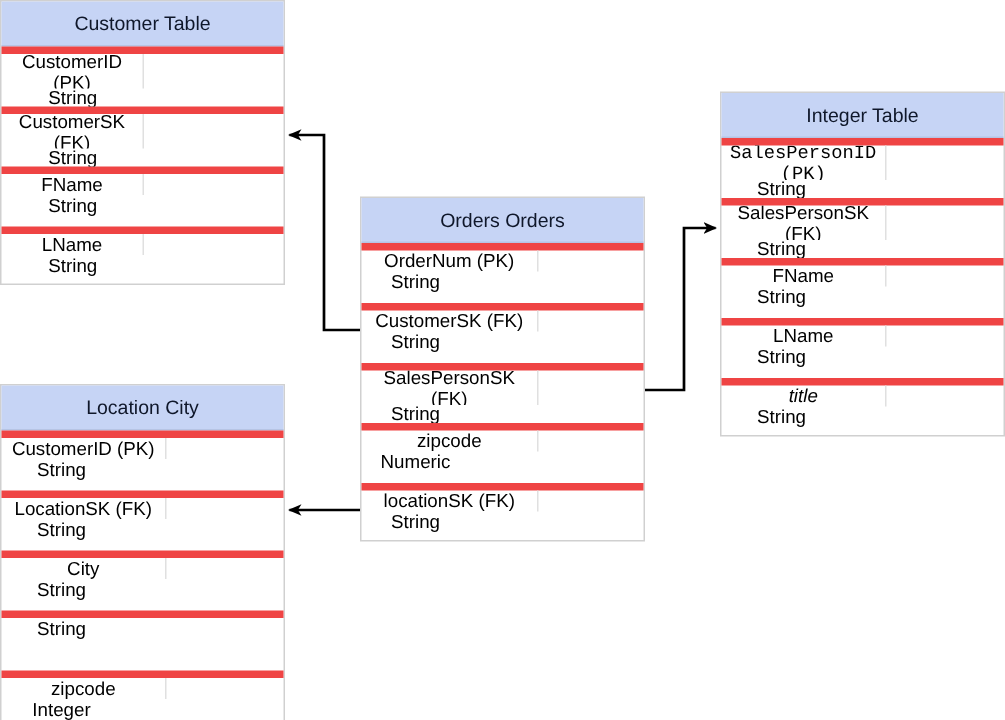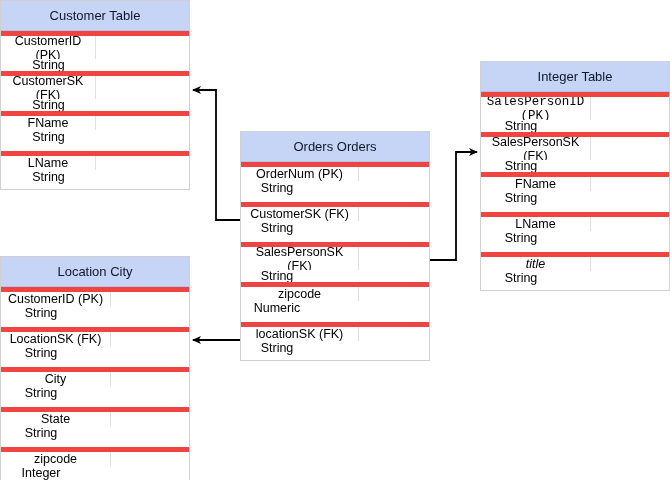--- a/index.html
+++ b/index.html
@@ -160,21 +160,20 @@
       </div>
       <div class="table-row">
         <div class="cell cell-name" style="width: 110px;">LocationSK (FK)</div>
         <div class="cell cell-type" style="width: 80px;">String</div>
       </div>
       <div class="table-row">
         <div class="cell cell-name" style="width: 110px; text-align: center;">City</div>
         <div class="cell cell-type" style="width: 80px;">String</div>
       </div>
       <div class="table-row">
-        <div class="cell cell-name" style="width: 110px;">State</div>
         <div class="cell cell-type" style="width: 80px;">String</div>
       </div>
       <div class="table-row">
         <div class="cell cell-name" style="width: 110px;">zipcode</div>
         <div class="cell cell-type" style="width: 80px;">Integer</div>
       </div>
     </div>
     <svg id="connectors" viewBox="0 0 670 480" xmlns="http://www.w3.org/2000/svg">
     <defs>
       <marker id="arrowhead" markerWidth="9" markerHeight="9" refX="8" refY="4.5" orient="auto" markerUnits="userSpaceOnUse">

